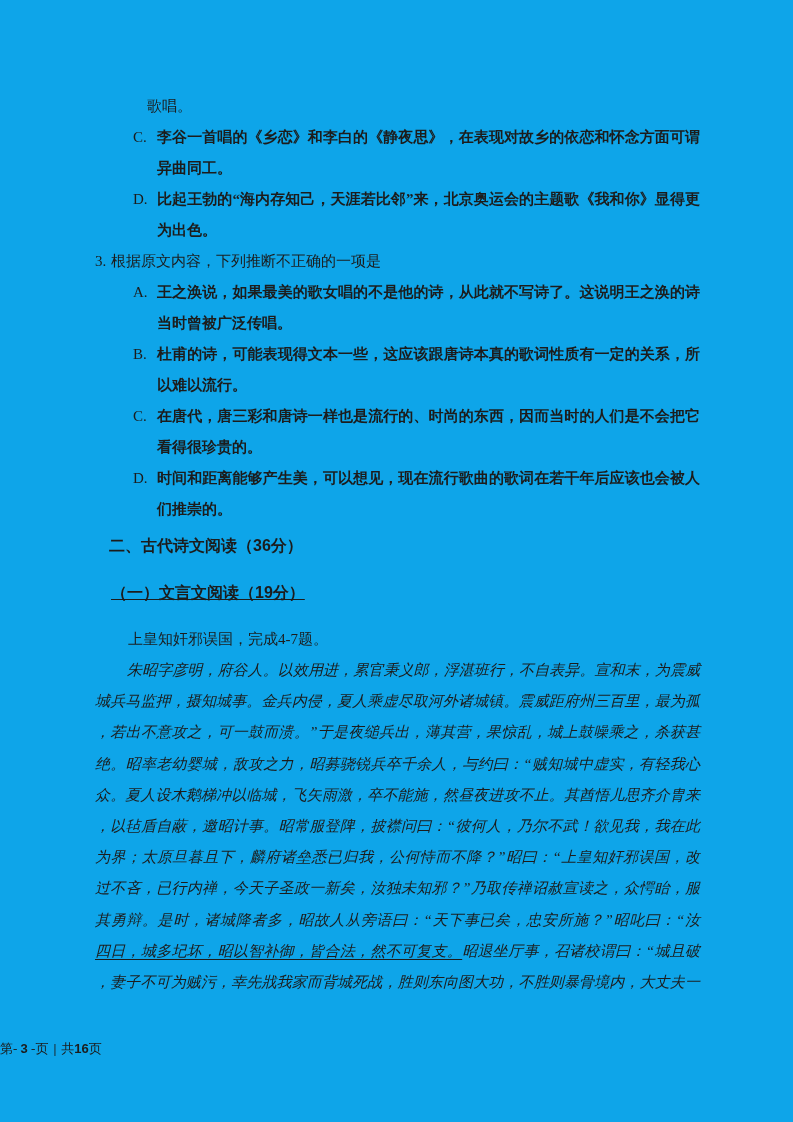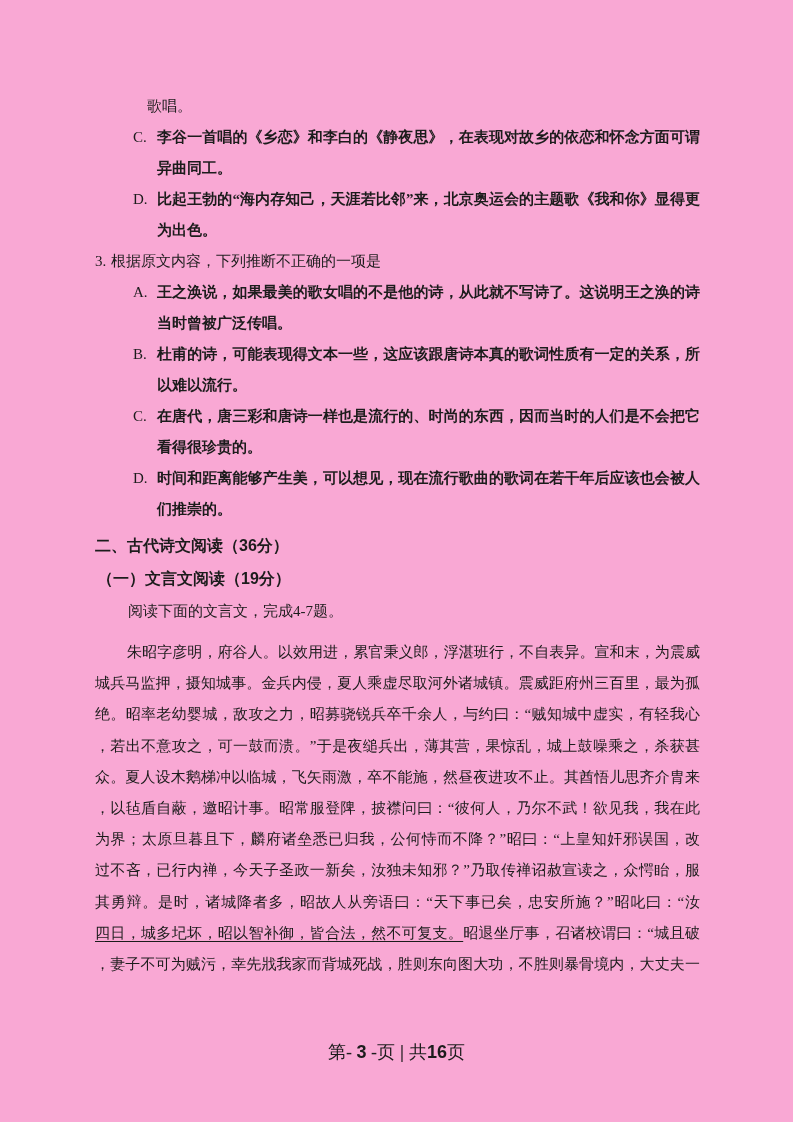--- a/index.html
+++ b/index.html
@@ -1,59 +1,58 @@
 <!DOCTYPE html>
 <html><head>
 <meta charset="utf-8">
 <style>
   html,body { margin:0; padding:0; background:#ffffff; }
   .page {
     position: relative;
     width: 793px;
     height: 1122px;
     margin: 0 auto;
-    background: #f9a8d4;
+    background: #0ea5e9;
     box-sizing: border-box;
     padding: 91px 93px 0 95px;
     overflow: hidden;
     font-family: "Liberation Serif", "DejaVu Serif", serif;
     color: #1c1c1c;
   }
   .qa { font-size: 15px; line-height: 31px; }
   .tail-line { margin-left: 52px; }
   .opt-row { display: flex; margin-left: 38px; }
   .opt-label { flex: none; width: 24px; }
   .opt-text { flex: 1; text-align: justify; text-justify: inter-ideograph; font-weight: bold; }
   .q-row { display: flex; }
   .q-num { flex: none; width: 16px; }
   .q-stem { flex: 1; }
   .sec-h1, .sec-h2 {
     font-family: "Liberation Sans", "DejaVu Sans", sans-serif;
     font-weight: 700;
     font-size: 16px;
     line-height: 33px;
-    margin: 0;
+    margin: 14px;
   }
   .sec-h1 { margin-top: 4px; }
-  .sec-h2 { padding-left: 2px; }
+  .sec-h2 { padding-left: 2px; text-decoration: underline; }
   .instruction { font-size: 15px; line-height: 32px; text-indent: 33px; }
-  .passage { font-size: 15px; margin-top: 10px; }
+  .passage { font-style: italic; font-size: 15px; }
   .p-line {
     line-height: 31.2px;
     text-align: justify;
     text-align-last: justify;
     text-justify: inter-ideograph;
   }
   .p-line.indent { text-indent: 32px; }
   .u { text-decoration: underline; text-underline-offset: 3px; }
   .footer {
     position: absolute;
     left: 0; right: 0; top: 1040px;
-    text-align: center;
-    font-size: 18px;
+    font-size: 13px;
     color: #1c1c1c;
   }
   .footer .num { font-family: "Liberation Sans", "DejaVu Sans", sans-serif; font-weight: 700; }
   .footer .sep { font-weight: 700; margin: 0 5px; }
 </style>
 </head>
 <body>
 
 <div class="page">
 
@@ -90,27 +89,27 @@
     <div class="opt-row">
       <span class="opt-label">D.</span>
       <span class="opt-text">时间和距离能够产生美，可以想见，现在流行歌曲的歌词在若干年后应该也会被人们推崇的。</span>
     </div>
 
   </div>
 
   <div class="sec-h1">二、古代诗文阅读（36分）</div>
   <div class="sec-h2">（一）文言文阅读（19分）</div>
 
-  <div class="instruction">阅读下面的文言文，完成4-7题。</div>
+  <div class="instruction">上皇知奸邪误国，完成4-7题。</div>
 
   <div class="passage">
     <div class="p-line indent"><span>朱昭字彦明，府谷人。以效用进，累官秉义郎，浮湛班行，不自表异。宣和末，为震威</span><span class="u"></span><span></span></div>
     <div class="p-line"><span>城兵马监押，摄知城事。金兵内侵，夏人乘虚尽取河外诸城镇。震威距府州三百里，最为孤</span><span class="u"></span><span></span></div>
+    <div class="p-line"><span>，若出不意攻之，可一鼓而溃。”于是夜缒兵出，薄其营，果惊乱，城上鼓噪乘之，杀获甚</span><span class="u"></span><span></span></div>
     <div class="p-line"><span>绝。昭率老幼婴城，敌攻之力，昭募骁锐兵卒千余人，与约曰：“贼知城中虚实，有轻我心</span><span class="u"></span><span></span></div>
-    <div class="p-line"><span>，若出不意攻之，可一鼓而溃。”于是夜缒兵出，薄其营，果惊乱，城上鼓噪乘之，杀获甚</span><span class="u"></span><span></span></div>
     <div class="p-line"><span>众。夏人设木鹅梯冲以临城，飞矢雨激，卒不能施，然昼夜进攻不止。其酋悟儿思齐介胄来</span><span class="u"></span><span></span></div>
     <div class="p-line"><span>，以毡盾自蔽，邀昭计事。昭常服登陴，披襟问曰：“彼何人，乃尔不武！欲见我，我在此</span><span class="u"></span><span></span></div>
     <div class="p-line"><span>为界；太原旦暮且下，麟府诸垒悉已归我，公何恃而不降？”昭曰：“上皇知奸邪误国，改</span><span class="u"></span><span></span></div>
     <div class="p-line"><span>过不吝，已行内禅，今天子圣政一新矣，汝独未知邪？”乃取传禅诏赦宣读之，众愕眙，服</span><span class="u"></span><span></span></div>
     <div class="p-line"><span>其勇辩。是时，诸城降者多，昭故人从旁语曰：“天下事已矣，忠安所施？”昭叱曰：“汝</span><span class="u"></span><span></span></div>
     <div class="p-line"><span></span><span class="u">四日，城多圮坏，昭以智补御，皆合法，然不可复支。</span><span>昭退坐厅事，召诸校谓曰：“城且破</span></div>
     <div class="p-line"><span>，妻子不可为贼污，幸先戕我家而背城死战，胜则东向图大功，不胜则暴骨境内，大丈夫一</span><span class="u"></span><span></span></div>
   </div>
 
   <div class="footer">

